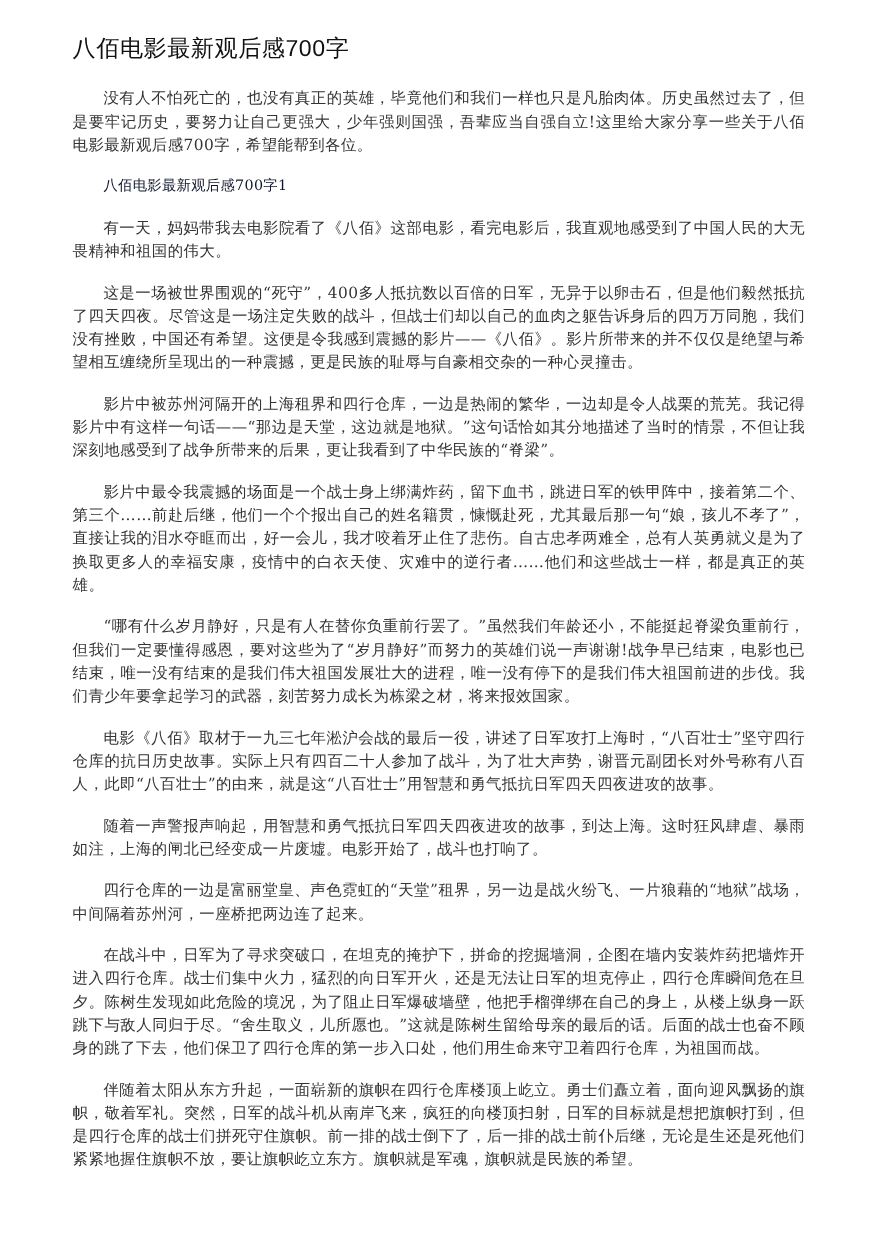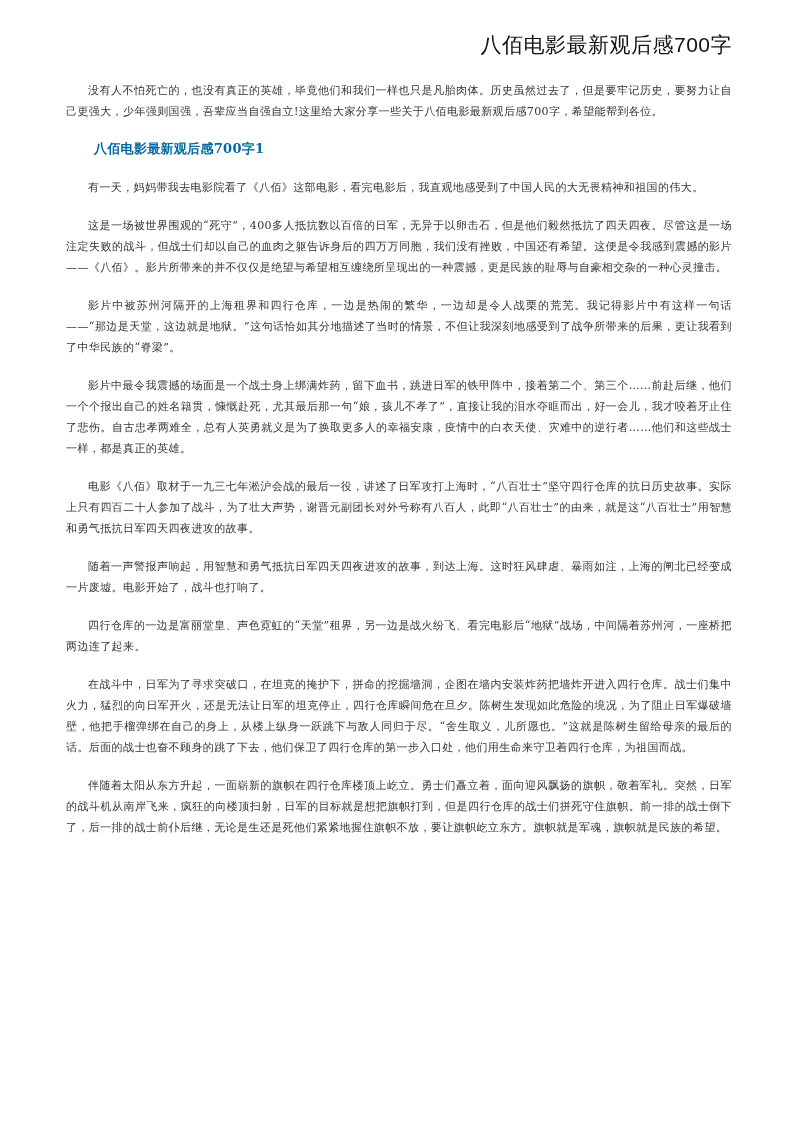--- a/index.html
+++ b/index.html
@@ -5,48 +5,49 @@
     html, body { margin: 0; padding: 0; background: #ffffff; }
     body { width: 794px; height: 1123px; overflow: hidden; position: relative; }
     .page {
       position: absolute; left: 66px; top: 30px; width: 666px;
       font-family: "DejaVu Serif", "Liberation Serif", serif;
       color: #2a2a2a;
     }
     .doc-title {
       font-family: "Liberation Sans", "DejaVu Sans", sans-serif;
       font-size: 21px; font-weight: normal; color: #111;
-      text-align: right; margin: 0 0 20px 0; line-height: 30px;
+      text-align: left; margin: 0 0 20px 0; line-height: 30px;
       letter-spacing: 0.5px;
     }
     .para {
-      font-size: 11px; line-height: 21px; margin: 0 0 17px 0;
+      font-size: 14px; line-height: 21px; margin: 0 0 17px 0;
       text-indent: 2em; text-align: justify; letter-spacing: 0.4px;
       color: #333;
     }
     .section-heading {
       font-family: "DejaVu Serif", "Liberation Serif", serif;
-      font-size: 13px; font-weight: bold; color: #0369a1;
+      font-size: 13px; font-weight: normal; color: #0f172a;
       margin: 0 0 18px 0; padding-left: 28px; line-height: 20px;
       letter-spacing: 0.3px;
     }
   </style>
 </head>
 <body>
 
 <div class="page">
   <h1 class="doc-title">八佰电影最新观后感700字</h1>
 
   <p class="para">没有人不怕死亡的，也没有真正的英雄，毕竟他们和我们一样也只是凡胎肉体。历史虽然过去了，但是要牢记历史，要努力让自己更强大，少年强则国强，吾辈应当自强自立!这里给大家分享一些关于八佰电影最新观后感700字，希望能帮到各位。</p>
 
   <h2 class="section-heading">八佰电影最新观后感700字1</h2>
   <p class="para">有一天，妈妈带我去电影院看了《八佰》这部电影，看完电影后，我直观地感受到了中国人民的大无畏精神和祖国的伟大。</p>
   <p class="para">这是一场被世界围观的“死守”，400多人抵抗数以百倍的日军，无异于以卵击石，但是他们毅然抵抗了四天四夜。尽管这是一场注定失败的战斗，但战士们却以自己的血肉之躯告诉身后的四万万同胞，我们没有挫败，中国还有希望。这便是令我感到震撼的影片——《八佰》。影片所带来的并不仅仅是绝望与希望相互缠绕所呈现出的一种震撼，更是民族的耻辱与自豪相交杂的一种心灵撞击。</p>
   <p class="para">影片中被苏州河隔开的上海租界和四行仓库，一边是热闹的繁华，一边却是令人战栗的荒芜。我记得影片中有这样一句话——“那边是天堂，这边就是地狱。”这句话恰如其分地描述了当时的情景，不但让我深刻地感受到了战争所带来的后果，更让我看到了中华民族的“脊梁”。</p>
   <p class="para">影片中最令我震撼的场面是一个战士身上绑满炸药，留下血书，跳进日军的铁甲阵中，接着第二个、第三个……前赴后继，他们一个个报出自己的姓名籍贯，慷慨赴死，尤其最后那一句“娘，孩儿不孝了”，直接让我的泪水夺眶而出，好一会儿，我才咬着牙止住了悲伤。自古忠孝两难全，总有人英勇就义是为了换取更多人的幸福安康，疫情中的白衣天使、灾难中的逆行者……他们和这些战士一样，都是真正的英雄。</p>
+  <p class="para">“哪有什么岁月静好，只是有人在替你负重前行罢了。”虽然我们年龄还小，不能挺起脊梁负重前行，但我们一定要懂得感恩，要对这些为了“岁月静好”而努力的英雄们说一声谢谢!战争早已结束，电影也已结束，唯一没有结束的是我们伟大祖国发展壮大的进程，唯一没有停下的是我们伟大祖国前进的步伐。我们青少年要拿起学习的武器，刻苦努力成长为栋梁之材，将来报效国家。</p>
 
   <p class="para">电影《八佰》取材于一九三七年淞沪会战的最后一役，讲述了日军攻打上海时，“八百壮士”坚守四行仓库的抗日历史故事。实际上只有四百二十人参加了战斗，为了壮大声势，谢晋元副团长对外号称有八百人，此即“八百壮士”的由来，就是这“八百壮士”用智慧和勇气抵抗日军四天四夜进攻的故事。</p>
   <p class="para">随着一声警报声响起，用智慧和勇气抵抗日军四天四夜进攻的故事，到达上海。这时狂风肆虐、暴雨如注，上海的闸北已经变成一片废墟。电影开始了，战斗也打响了。</p>
-  <p class="para">四行仓库的一边是富丽堂皇、声色霓虹的“天堂”租界，另一边是战火纷飞、看完电影后“地狱”战场，中间隔着苏州河，一座桥把两边连了起来。</p>
+  <p class="para">四行仓库的一边是富丽堂皇、声色霓虹的“天堂”租界，另一边是战火纷飞、一片狼藉的“地狱”战场，中间隔着苏州河，一座桥把两边连了起来。</p>
   <p class="para">在战斗中，日军为了寻求突破口，在坦克的掩护下，拼命的挖掘墙洞，企图在墙内安装炸药把墙炸开进入四行仓库。战士们集中火力，猛烈的向日军开火，还是无法让日军的坦克停止，四行仓库瞬间危在旦夕。陈树生发现如此危险的境况，为了阻止日军爆破墙壁，他把手榴弹绑在自己的身上，从楼上纵身一跃跳下与敌人同归于尽。“舍生取义，儿所愿也。”这就是陈树生留给母亲的最后的话。后面的战士也奋不顾身的跳了下去，他们保卫了四行仓库的第一步入口处，他们用生命来守卫着四行仓库，为祖国而战。</p>
   <p class="para">伴随着太阳从东方升起，一面崭新的旗帜在四行仓库楼顶上屹立。勇士们矗立着，面向迎风飘扬的旗帜，敬着军礼。突然，日军的战斗机从南岸飞来，疯狂的向楼顶扫射，日军的目标就是想把旗帜打到，但是四行仓库的战士们拼死守住旗帜。前一排的战士倒下了，后一排的战士前仆后继，无论是生还是死他们紧紧地握住旗帜不放，要让旗帜屹立东方。旗帜就是军魂，旗帜就是民族的希望。</p>
 
 </div>
 
 </body></html>

